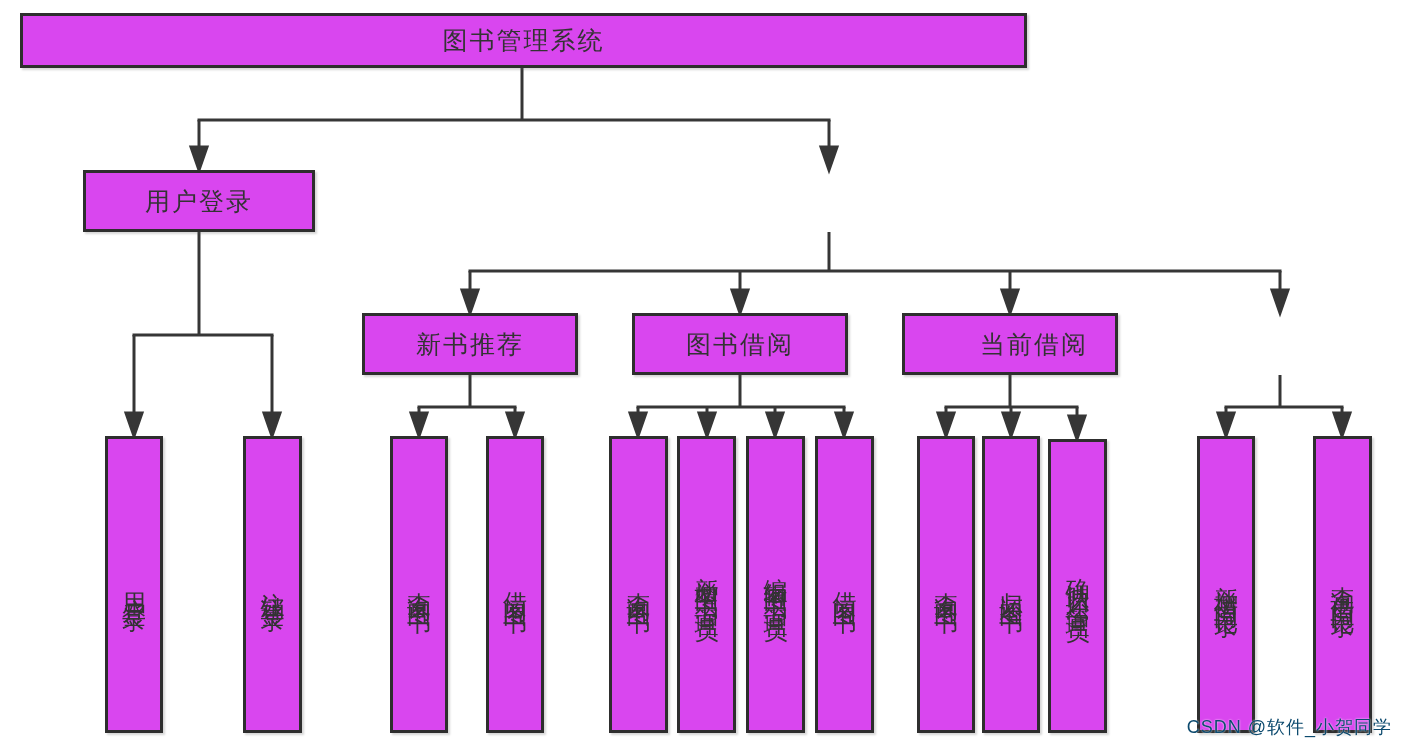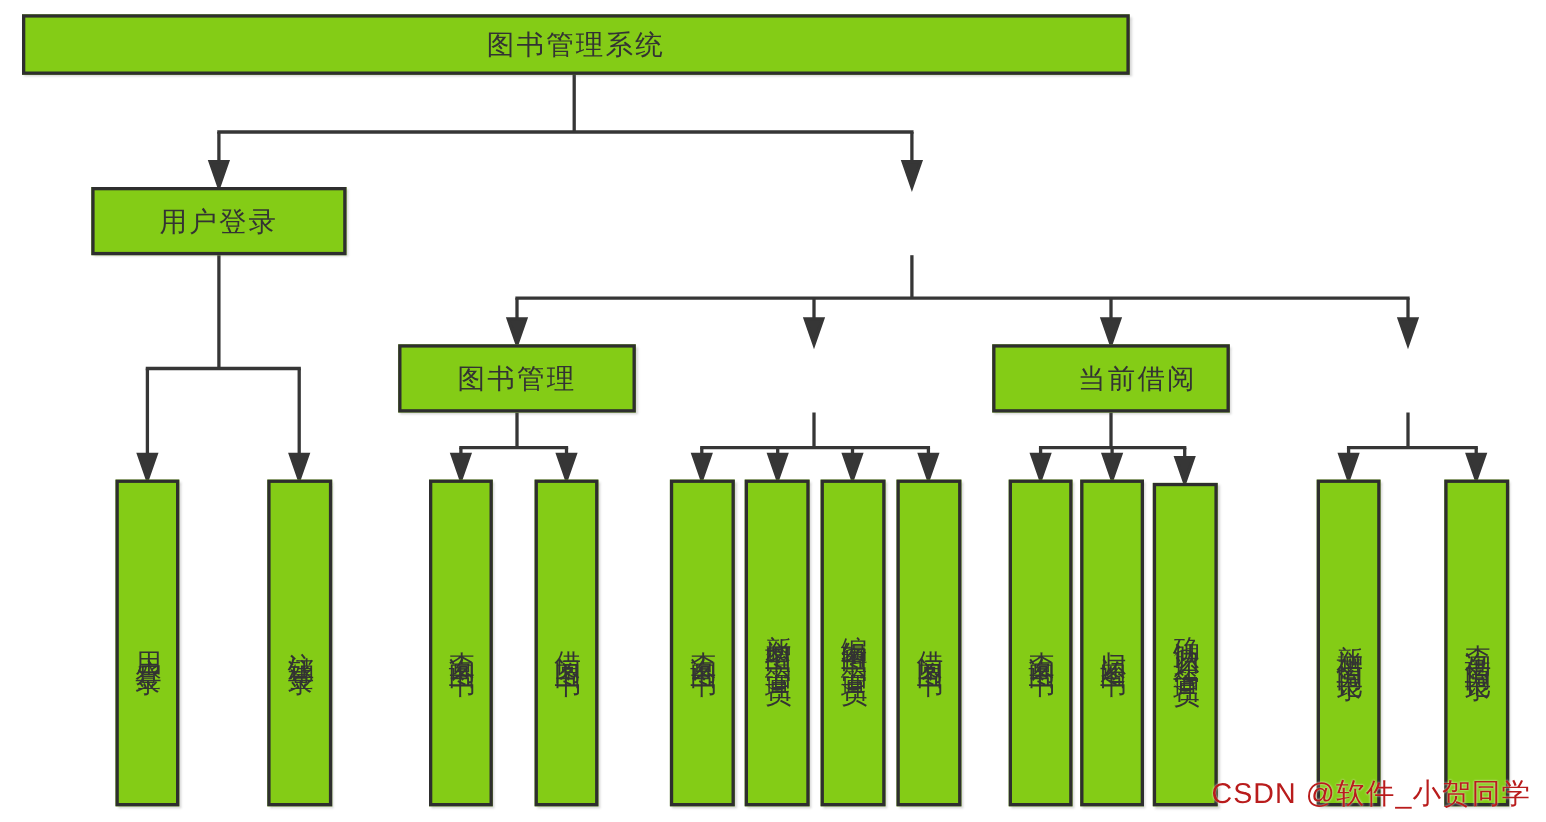--- a/index.html
+++ b/index.html
@@ -4,34 +4,34 @@
 <style>
   * { margin:0; padding:0; box-sizing:border-box; }
   html,body { background:#ffffff; }
   body { font-family:"Liberation Sans","DejaVu Sans",sans-serif; }
   .stage {
     position:relative; width:1405px; height:747px;
     background:#ffffff; overflow:hidden;
   }
   .connectors { position:absolute; left:0; top:0; width:1405px; height:747px; }
   .node {
-    position:absolute; background:#84cc16;
+    position:absolute; background:#d946ef;
     border:3px solid #2e2e2e; color:#333333;
     display:flex; align-items:center; justify-content:center;
     font-size:25px; letter-spacing:2px; white-space:nowrap;
     box-shadow:2px 2px 2px rgba(90,90,90,0.25);
   }
   .leaf {
     writing-mode:vertical-rl; text-orientation:mixed;
     font-size:24px; letter-spacing:6px; line-height:1;
     white-space:normal; padding:6px 0;
   }
   .watermark {
     position:absolute; right:13px; bottom:8px;
-    font-size:26px; color:#b91c1c; letter-spacing:1px;
+    font-size:18px; color:#0c4a6e; letter-spacing:1px;
     text-shadow:0 0 2px #ffffff; z-index:6; white-space:nowrap;
   }
 </style>
 </head>
 <body>
 
 <div class="stage">
 
   <svg class="connectors" viewBox="0 0 1405 747">
     <g stroke="#363636" stroke-width="3" fill="#363636">
@@ -108,21 +108,22 @@
         <line x1="1342" y1="407" x2="1342" y2="418"></line>
         <polygon points="1342,436 1334,413 1350,413"></polygon>
       </g>
     </g>
   </svg>
 
   <div class="node" style="left:20px; top:13px; width:1007px; height:55px;">图书管理系统</div>
 
   <div class="node" style="left:83px; top:170px; width:232px; height:62px;">用户登录</div>
 
-  <div class="node" style="left:362px; top:313px; width:216px; height:62px;">图书管理</div>
+  <div class="node" style="left:362px; top:313px; width:216px; height:62px;">新书推荐</div>
+  <div class="node" style="left:632px; top:313px; width:216px; height:62px;">图书借阅</div>
   <div class="node" style="left:902px; top:313px; width:216px; height:62px;padding-left:48px;">当前借阅</div>
 
   <div class="node leaf" style="left:105px; top:436px; width:58px; height:297px;">用户登录</div>
   <div class="node leaf" style="left:243px; top:436px; width:59px; height:297px;">注销登录</div>
 
   <div class="node leaf" style="left:390px; top:436px; width:58px; height:297px;">查询图书</div>
   <div class="node leaf" style="left:486px; top:436px; width:58px; height:297px;">借阅图书</div>
 
   <div class="node leaf" style="left:609px; top:436px; width:59px; height:297px;">查询图书</div>
   <div class="node leaf" style="left:677px; top:436px; width:59px; height:297px;">新增图书（管理员）</div>

